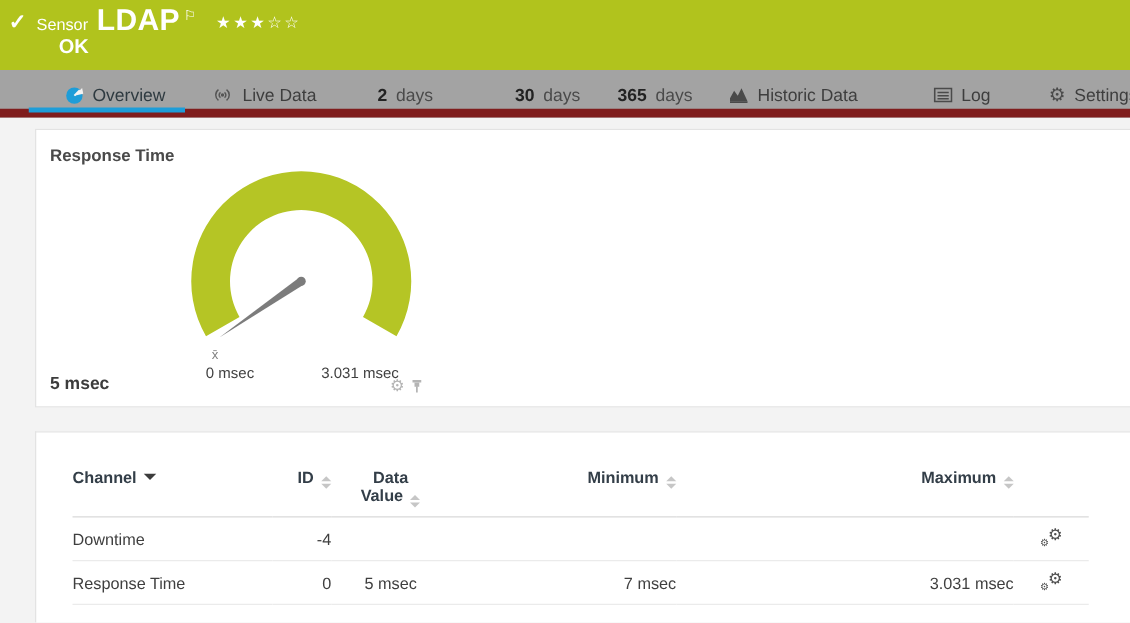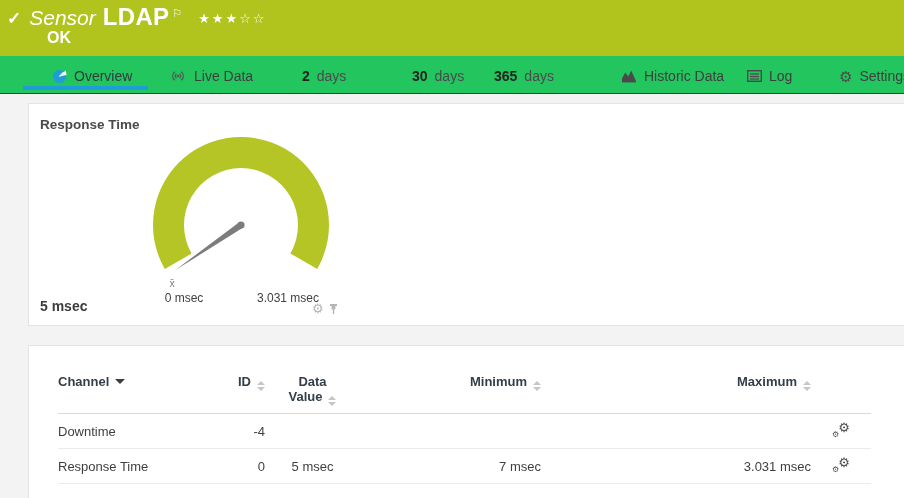--- a/index.html
+++ b/index.html
@@ -5,39 +5,39 @@
   html,body { margin:0; padding:0; }
   body {
     width:904px; height:498px; position:relative; overflow:hidden;
     background:#f3f3f3; font-family:"Liberation Sans", sans-serif;
     -webkit-font-smoothing:antialiased;
   }
   
   .app-header { position:absolute; left:0; top:0; width:904px; height:56px; background:#b1c31d; color:#fff; }
   .title-row { position:absolute; left:7px; top:3px; display:flex; align-items:baseline; }
   .check-glyph { font-size:17px; font-weight:bold; margin-right:8px; position:relative; top:-1px; }
-  .sensor-type { font-style:italic; font-size:21px; }
+  .sensor-type { font-size:13px; }
   .sensor-name { font-weight:bold; font-size:24px; margin-left:7px; letter-spacing:0.3px; }
   .flag-glyph { font-size:11px; margin-left:3px; position:relative; top:-8px; }
   .stars { font-size:13px; margin-left:16px; letter-spacing:2px; position:relative; top:-2px; }
   .status-ok { position:absolute; left:47px; top:29px; font-weight:bold; font-size:16px; }
 
   
-  .tabbar { position:absolute; left:0; top:56px; width:904px; height:38px; background:#22c55e;
-            border-bottom:1px solid #7f1d1d; box-sizing:border-box; }
+  .tabbar { position:absolute; left:0; top:56px; width:904px; height:38px; background:#a3a3a3;
+            border-bottom:7px solid #7f1d1d; box-sizing:border-box; }
   .tab { position:absolute; top:9px; height:22px; display:flex; align-items:center; gap:7px;
          font-size:14px; color:#3e3e3e; cursor:pointer; white-space:nowrap; }
   .tab .num { font-weight:bold; color:#222; }
   .tab .unit { color:#4a4a4a; }
   .tab-overview { left:52px; color:#2e3a40; }
   .tab-live { left:169px; }
   .tab-2d { left:302px; }
   .tab-30d { left:412px; }
   .tab-365d { left:494px; }
-  .tab-hist { left:621px; }
+  .tab-hist { left:583px; }
   .tab-log { left:747px; }
   .tab-settings { left:839px; }
   .active-underline { position:absolute; left:23px; top:30px; width:125px; height:4px; background:#1e9dd8; }
   .gear-glyph { font-size:15px; color:#4a4a4a; line-height:1; }
 
   
   .panel { position:absolute; left:28px; width:886px; background:#fff;
            border:1px solid #e3e3e3; box-sizing:border-box; }
   .panel-gauge { top:103px; height:223px; }
   .panel-table { top:345px; height:170px; border-bottom:none; }

